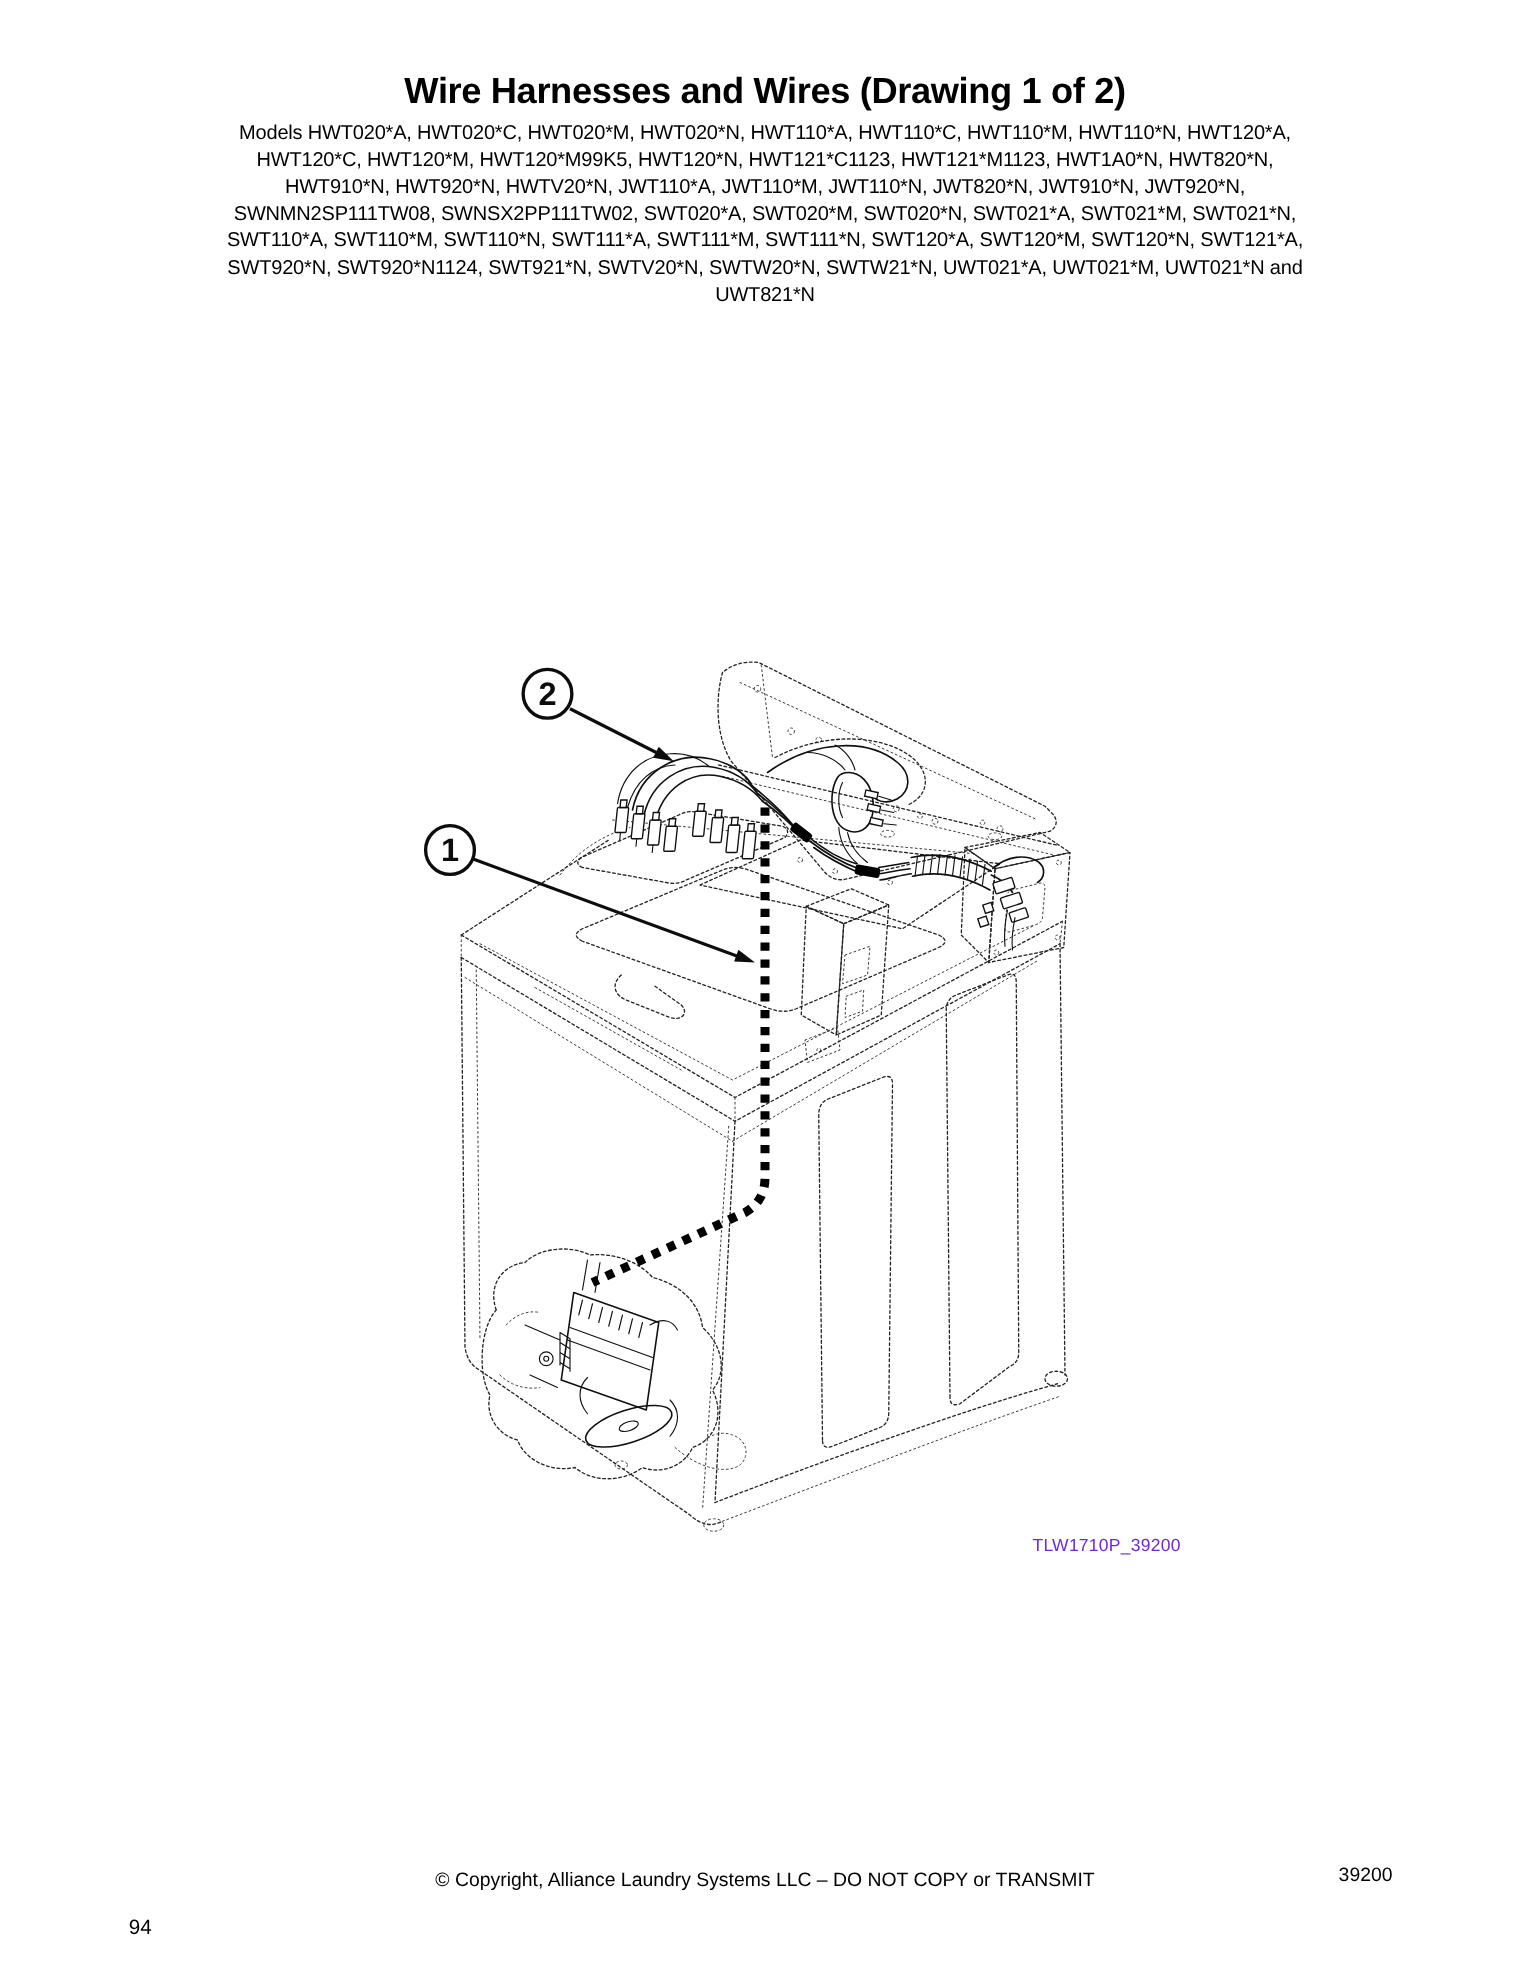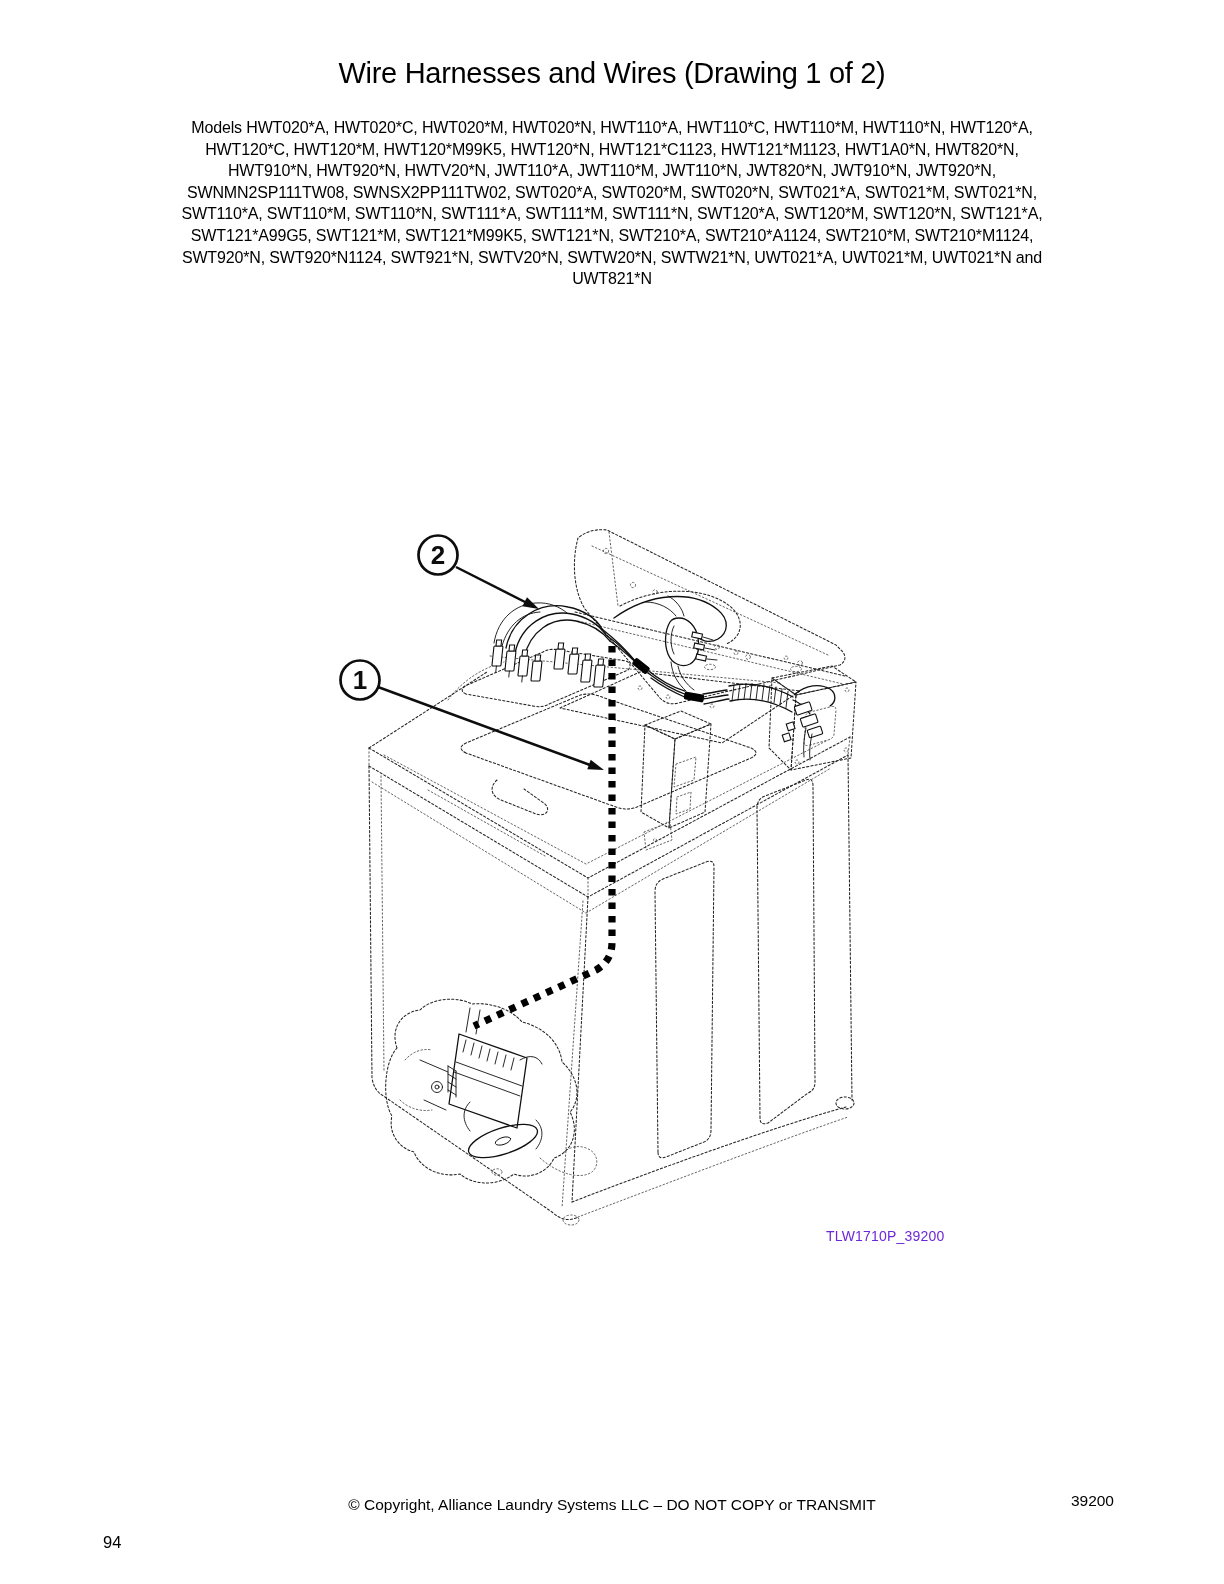--- a/index.html
+++ b/index.html
@@ -2,24 +2,24 @@
 <html><head>
 <meta charset="utf-8">
 <style>
   html,body{margin:0;padding:0;background:#fff;}
   body{
     width:1224px;height:1584px;position:relative;overflow:hidden;
     font-family:"Liberation Sans",sans-serif;color:#0f0f0f;
   }
   .page-title{
     padding-top:57px;margin:0;text-align:center;
-    font-size:29px;font-weight:normal;letter-spacing:-0.3px;color:#000;
+    font-size:29px;font-weight:bold;letter-spacing:-0.3px;color:#000;
   }
   .models-block{
-    margin-top:27px;text-align:center;
+    margin-top:6px;text-align:center;
     font-size:16px;line-height:21.6px;letter-spacing:-0.15px;color:#000;
   }
   .figure-wrap{position:absolute;left:330px;top:500px;width:590px;height:775px;}
   .figure-code{
     position:absolute;left:826px;top:1228px;
     font-size:14px;color:#6d28d9;letter-spacing:0.2px;
   }
   .footer-pagenum{position:absolute;left:103px;top:1489px;font-size:16.5px;color:#000;margin-top:44px;}
   .footer-copyright{position:absolute;left:0;top:1496px;width:100%;text-align:center;font-size:15.5px;color:#000;}
   .footer-docnum{position:absolute;right:110px;top:1492px;font-size:15.5px;color:#000;}
@@ -41,21 +41,20 @@
 <body>
 
 <h1 class="page-title">Wire Harnesses and Wires (Drawing 1 of 2)</h1>
 
 <div class="models-block">
     <div>Models HWT020*A, HWT020*C, HWT020*M, HWT020*N, HWT110*A, HWT110*C, HWT110*M, HWT110*N, HWT120*A,</div>
     <div>HWT120*C, HWT120*M, HWT120*M99K5, HWT120*N, HWT121*C1123, HWT121*M1123, HWT1A0*N, HWT820*N,</div>
     <div>HWT910*N, HWT920*N, HWTV20*N, JWT110*A, JWT110*M, JWT110*N, JWT820*N, JWT910*N, JWT920*N,</div>
     <div>SWNMN2SP111TW08, SWNSX2PP111TW02, SWT020*A, SWT020*M, SWT020*N, SWT021*A, SWT021*M, SWT021*N,</div>
     <div>SWT110*A, SWT110*M, SWT110*N, SWT111*A, SWT111*M, SWT111*N, SWT120*A, SWT120*M, SWT120*N, SWT121*A,</div>
-    <div>SWT121*A99G5, SWT121*M, SWT121*M99K5, SWT121*N, SWT210*A, SWT210*A1124, SWT210*M, SWT210*M1124,</div>
     <div>SWT920*N, SWT920*N1124, SWT921*N, SWTV20*N, SWTW20*N, SWTW21*N, UWT021*A, UWT021*M, UWT021*N and</div>
     <div>UWT821*N</div>
   </div>
 
 <div class="figure-wrap">
 <svg width="590" height="775" viewBox="330 500 590 775" xmlns="http://www.w3.org/2000/svg">
 
   <g>
 
     <path class="ph" d="M578,538 C572,560 573,590 585,609 L660,698 Q668,706 678,703 L840,665 Q848,660 843,652 L836,645 L607,530 Q590,528 578,538 Z"></path>

